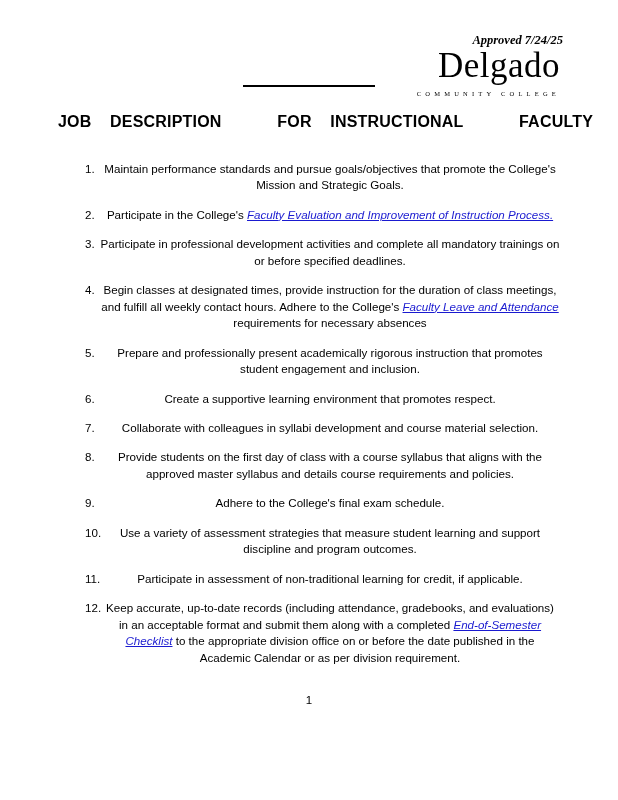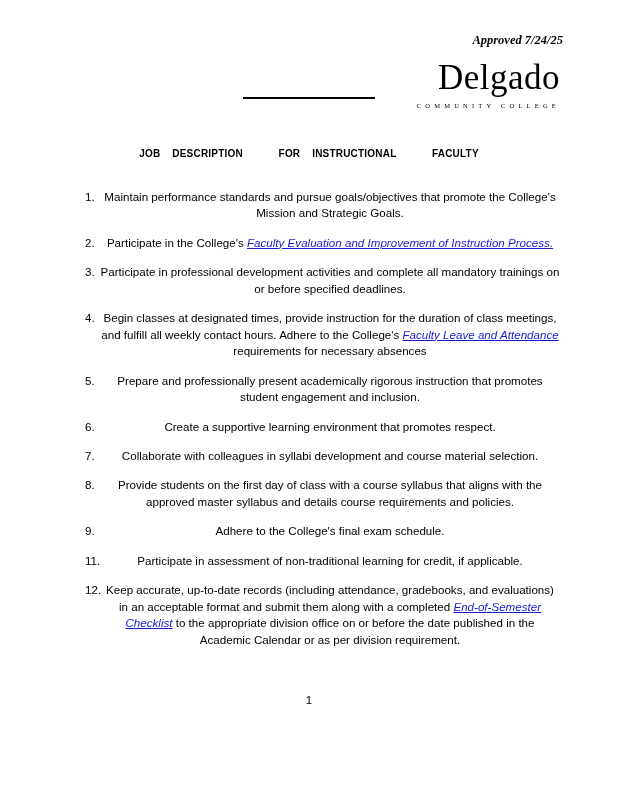--- a/index.html
+++ b/index.html
@@ -13,21 +13,21 @@
     font-family: "Liberation Sans", sans-serif;
     color: #000000;
     position: relative;
     overflow: hidden;
   }
   .page {
     position: relative;
     width: 618px;
     height: 800px;
     box-sizing: border-box;
-    padding: 12px 58px;
+    padding: 0 58px;
   }
   .approved {
     position: absolute;
     top: 33px;
     right: 55px;
     font-family: "Liberation Serif", serif;
     font-style: italic;
     font-weight: bold;
     font-size: 12.5px;
     letter-spacing: 0px;
@@ -52,25 +52,25 @@
     margin: 2px auto 0 auto;
   }
   .logo-sub {
     font-family: "Liberation Serif", serif;
     font-size: 6.5px;
     letter-spacing: 4.2px;
     margin-top: 3px;
     text-indent: 4px;
   }
   .doc-title {
-    margin-top: 39px;
+    margin-top: 16px;
     text-align: center;
     font-family: "Liberation Sans", sans-serif;
     font-weight: bold;
-    font-size: 10px;
+    font-size: 16px;
     letter-spacing: 0.2px;
     white-space: pre;
   }
   .items {
     margin-top: 30px;
   }
   .item {
     display: flex;
     align-items: flex-start;
     margin-bottom: 13px;
@@ -149,20 +149,24 @@
       </div>
       <div class="item">
         <div class="num">8.</div>
         <div class="txt"><span>Provide students on the first day of class with a course syllabus that aligns with the approved master syllabus and details course requirements and policies.</span></div>
       </div>
       <div class="item">
         <div class="num">9.</div>
         <div class="txt"><span>Adhere to the College's final exam schedule.</span></div>
       </div>
       <div class="item">
+        <div class="num">10.</div>
+        <div class="txt"><span>Use a variety of assessment strategies that  measure student learning and support discipline and program outcomes.</span></div>
+      </div>
+      <div class="item">
         <div class="num">11.</div>
         <div class="txt"><span>Participate in assessment of non-traditional learning for credit, if applicable.</span></div>
       </div>
       <div class="item">
         <div class="num">12.</div>
         <div class="txt"><span>Keep accurate, up-to-date records (including attendance, gradebooks, and evaluations) in an acceptable format and submit them along with a    completed </span><a class="lnk" href="#">End-of-Semester Checklist</a><span> to the appropriate division office on or before the date published in the Academic Calendar or as per division requirement.</span></div>
       </div>
     </div>
 
   <div class="page-number">1</div>

